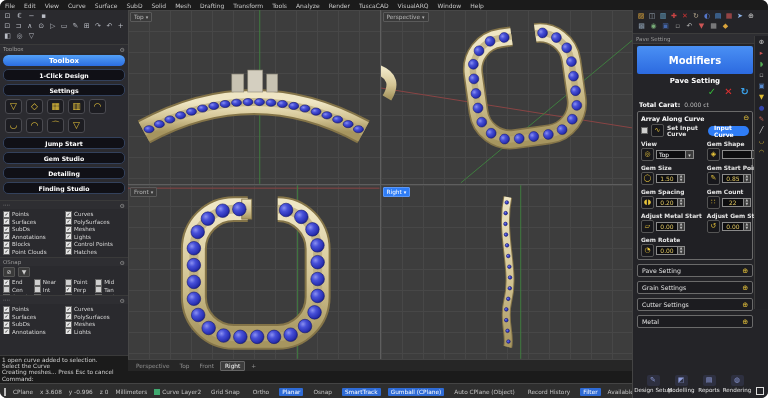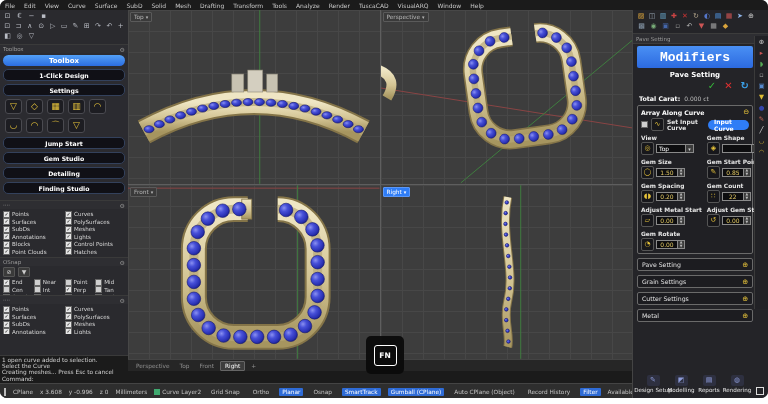--- a/index.html
+++ b/index.html
@@ -71,22 +71,22 @@
   .sb-toggle.active{background:#2e6bd6;color:#fff;}
   .sb-swatch{display:inline-block;width:6px;height:6px;vertical-align:-1px;margin-right:2px;}
   .sb-sq{width:6px;height:6px;border:1px solid #bbb;background:#111;}
   
   #rightcol{position:absolute;left:632px;top:10px;width:136px;height:388px;background:#242428;
     border-left:1px solid #444;display:flex;flex-direction:column;}
   #rt-toolbars{padding:2px 14px 1px 4px;}
   #paveheader{height:9px;background:#2e2e32;color:#9a9a9a;font-size:5.5px;display:flex;
     align-items:center;padding:0 3px;border-top:1px solid #3c3c3c;border-bottom:1px solid #3c3c3c;}
   #panebody{flex:1;padding:2px 16px 2px 4px;display:flex;flex-direction:column;min-height:0;}
-  #modifiers-btn{height:22px;background:linear-gradient(#4a90f4,#2c6ae0);border-radius:2px;
-    color:#fff;font-weight:bold;font-size:13px;display:flex;align-items:center;justify-content:center;font-family:Liberation Mono, monospace;}
+  #modifiers-btn{height:28px;background:linear-gradient(#4a90f4,#2c6ae0);border-radius:2px;
+    color:#fff;font-weight:bold;font-size:10px;display:flex;align-items:center;justify-content:center;}
   #pave-sub{text-align:center;color:#fff;font-weight:bold;font-size:7px;margin:3px 0 1px 0;}
   #actions{display:flex;justify-content:flex-end;gap:8px;padding:1px 4px 2px 0;}
   .act{font-size:10px;font-weight:bold;line-height:10px;}
   #carat-row{display:flex;gap:4px;margin:2px 0 3px 2px;align-items:baseline;}
   #carat-row .lab{color:#fff;font-weight:bold;font-size:6.3px;}
   #carat-row .val{color:#bbb;font-size:6px;}
   #groupbox{border:1px solid #6a6a6a;border-radius:2px;padding:2px 3px;background:#202024;}
   #group-head{display:flex;align-items:center;margin-bottom:2px;}
   #group-head .t{color:#fff;font-weight:bold;font-size:6.2px;}
   #group-head .min{margin-left:auto;color:#e8c43a;font-size:7px;}
@@ -515,23 +515,20 @@
   </div>
   <div id="vp-tabs">
       <span class="vptab">Perspective</span>
       <span class="vptab">Top</span>
       <span class="vptab">Front</span>
       <span class="vptab active">Right</span>
       <span class="vptab">+</span>
     </div>
   <div id="understrip"></div>
 
-  <div id="fnkey">
-    <div class="keycap">FN</div>
-  </div>
 
   <div id="statusbar">
       <span class="sb-sq"></span>
       <span class="sb-item">CPlane</span>
       <span class="sb-item">x 3.608</span>
       <span class="sb-item">y -0.996</span>
       <span class="sb-item">z 0</span>
       <span class="sb-item">Millimeters</span>
       <span class="sb-item"><span class="sb-swatch" style="background: rgb(63, 169, 111);"></span>Curve Layer2</span>
       <span class="sb-item sb-toggle">Grid Snap</span>

